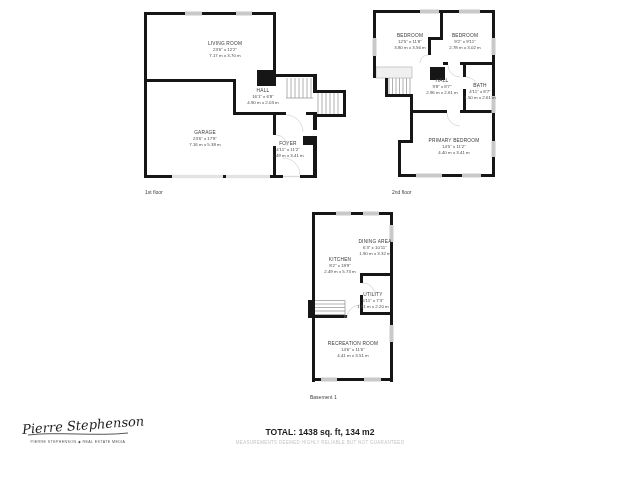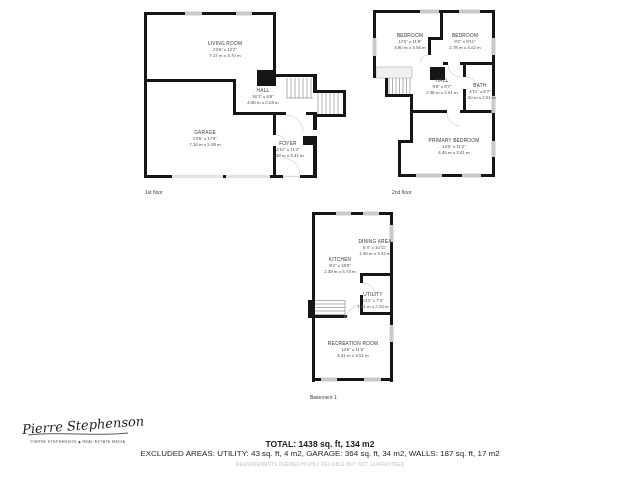--- a/index.html
+++ b/index.html
@@ -19,21 +19,21 @@
   .room-label{
     position:absolute;transform:translateX(-50%);text-align:center;
     white-space:nowrap;color:#3a3a3a;line-height:5.9px;
   }
   .room-name{display:block;font-size:4.8px;letter-spacing:0.2px;}
   .room-dim{display:block;font-size:4.4px;color:#4a4a4a;}
   .floor-caption{position:absolute;font-size:5px;color:#3f3f3f;white-space:nowrap;}
   .summary{
     position:absolute;left:0;top:427px;width:640px;text-align:center;color:#1c1c1c;
   }
-  .summary-total{font-size:8.6px;font-weight:bold;line-height:10px;margin-top:12px;}
+  .summary-total{font-size:8.6px;font-weight:bold;line-height:10px;}
   .summary-line{font-size:8px;line-height:9.5px;}
   .summary-disclaimer{font-size:4.5px;color:#c4c4c4;letter-spacing:0.3px;margin-top:3px;}
   .brand{position:absolute;left:22px;top:418px;width:112px;text-align:center;}
   .brand-signature{
     font-family:"DejaVu Serif", serif;font-style:italic;font-size:13px;color:#1d1d1d;
     transform:rotate(-4deg);white-space:nowrap;
   }
   .brand-flourish{display:block;margin:-3px auto 0 auto;}
   .brand-tagline{font-size:3.6px;letter-spacing:0.4px;color:#555;margin-top:2px;white-space:nowrap;}
 </style>
@@ -248,21 +248,20 @@
   <div class="room-label" style="left:53px;top:133px;">
     <span class="room-name">RECREATION ROOM</span>
     <span class="room-dim">14'6" x 11'6"</span>
     <span class="room-dim">4.41 m x 3.51 m</span>
   </div>
   <div class="floor-caption" style="left:10px;top:186px;">Basement 1</div>
 </div>
 
 <div class="summary">
   <div class="summary-total">TOTAL: 1438 sq. ft, 134 m2</div>
-  <div class="summary-line">EXCLUDED AREAS: UTILITY: 43 sq. ft, 4 m2, GARAGE: 364 sq. ft, 34 m2, WALLS: 187 sq. ft, 17 m2</div>
   <div class="summary-disclaimer">MEASUREMENTS DEEMED HIGHLY RELIABLE BUT NOT GUARANTEED</div>
 </div>
 
 <div class="brand">
   <div class="brand-signature">Pierre Stephenson</div>
   <svg class="brand-flourish" width="104" height="8" viewBox="0 0 104 8">
     <path d="M2,5 C30,1.5 72,6.5 102,3" stroke="#2a2a2a" stroke-width="0.8" fill="none"></path>
   </svg>
   <div class="brand-tagline">PIERRE STEPHENSON ◆ REAL ESTATE MEDIA</div>
 </div>

